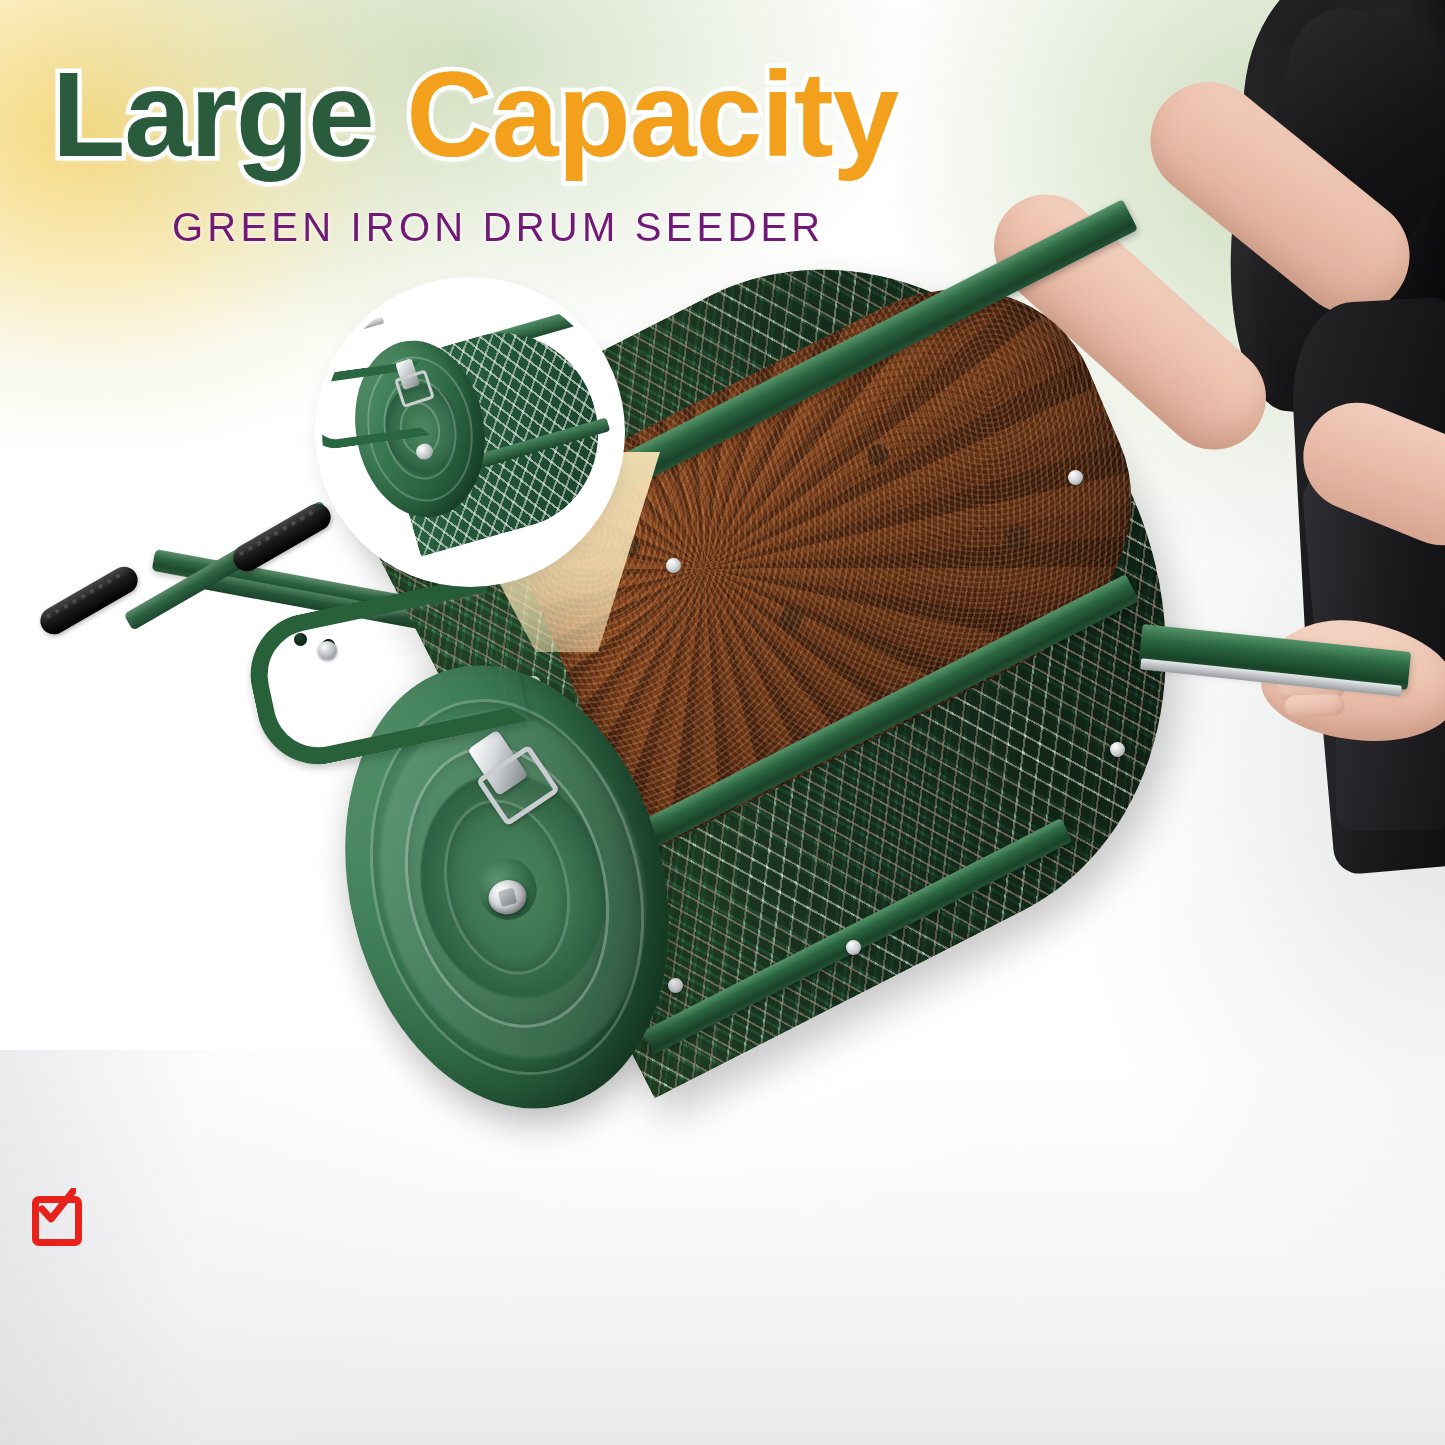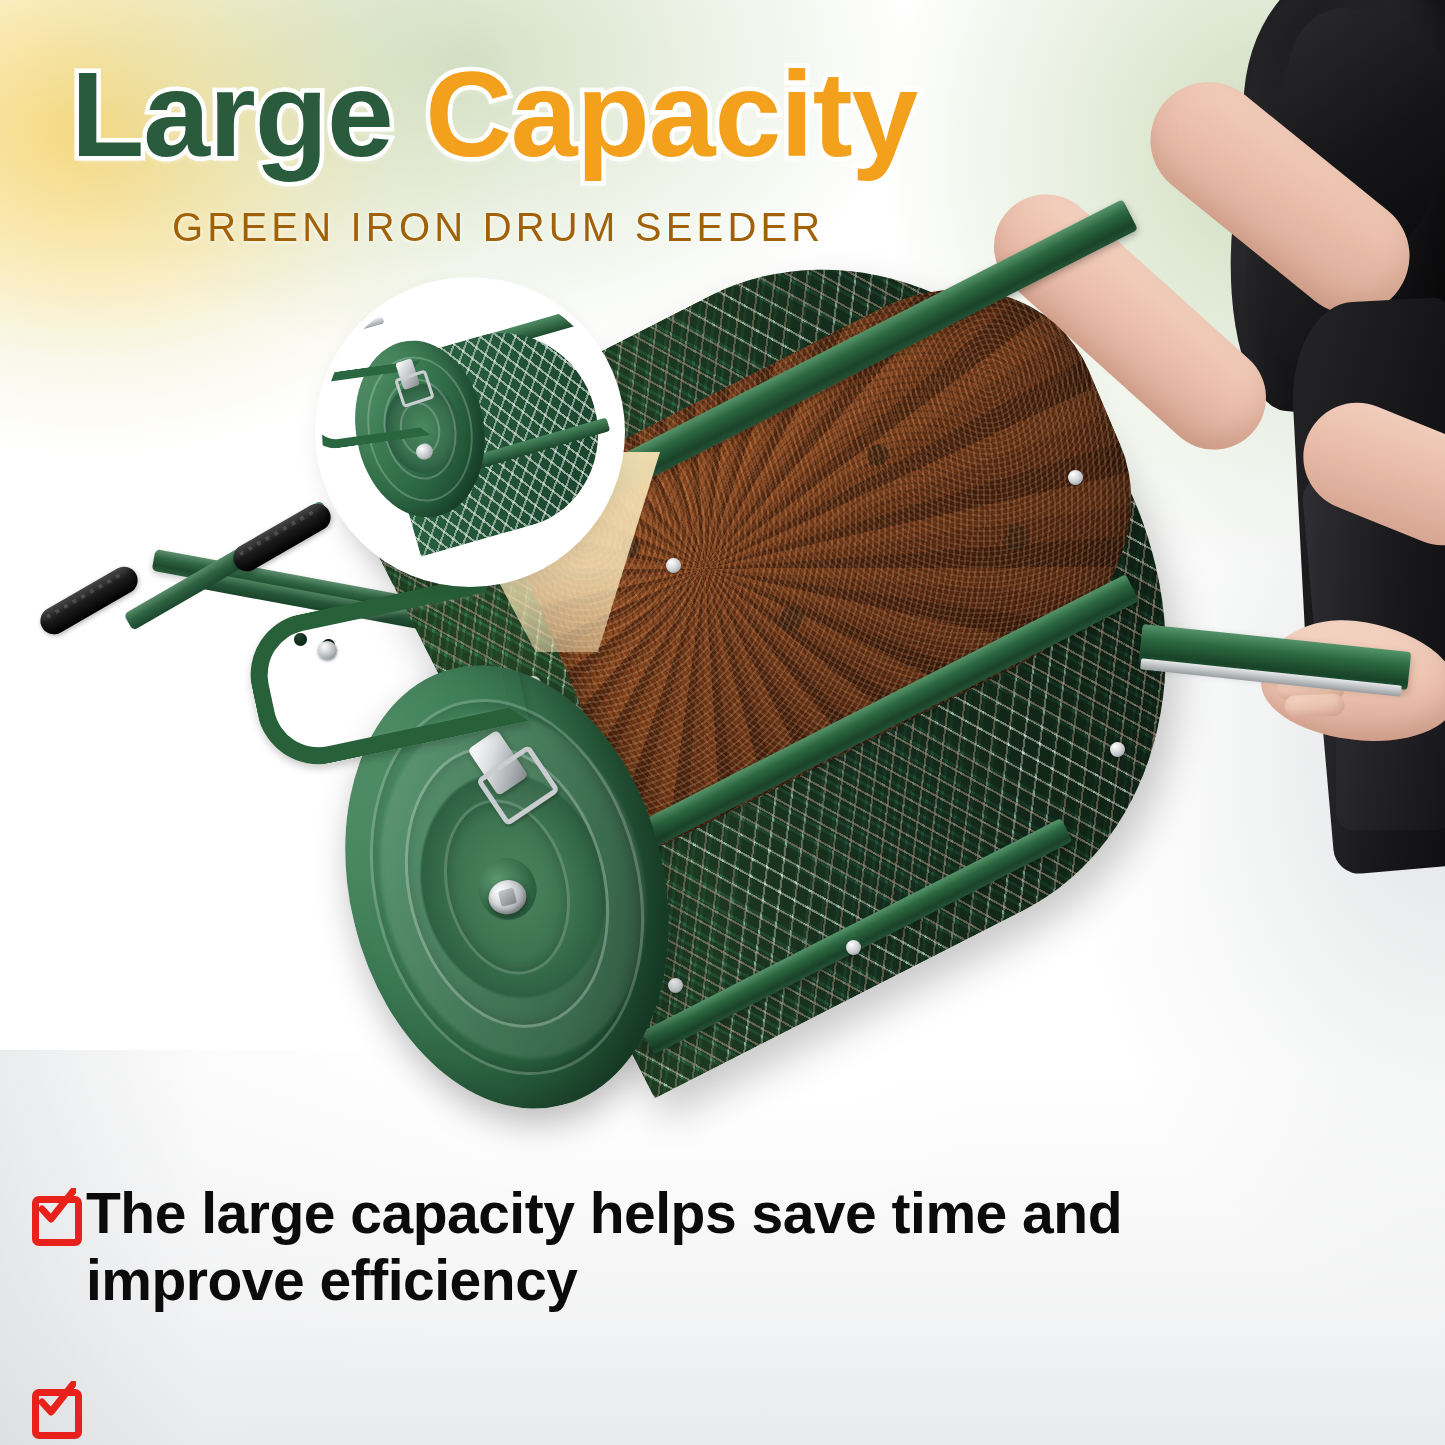--- a/index.html
+++ b/index.html
@@ -66,30 +66,29 @@
   
   .headline{
     position:absolute;left:52px;top:54px;
     font-size:120px;line-height:1.0;
     font-weight:bold;
     letter-spacing:-1px;
     white-space:nowrap;
     -webkit-text-stroke:9px #ffffff;
     paint-order:stroke fill;
     text-shadow:0 3px 7px rgba(255,255,255,.9);
-    margin-left:19px;
   }
   .hl-a{color:#2A5B3D;}
   .hl-b{color:#F3A01C;}
 
   .subhead{
     position:absolute;left:172px;top:205px;
     font-size:40px;
     letter-spacing:4.2px;
-    color:#a16207;
+    color:#701a75;
     font-weight:400;
     white-space:nowrap;
     text-shadow:0 1px 4px rgba(255,255,255,.85);
   }
 
   
   .person{position:absolute;pointer-events:none;}
   .torso{
     left:1236px;top:-36px;width:232px;height:452px;
     background:linear-gradient(118deg,#1a1a1b 0%,#242427 34%,#111113 72%,#0a0a0b 100%);
@@ -516,34 +515,25 @@
   </div>
 
   <div class="headline">
     <span class="hl-a">Large</span>
     <span class="hl-b">Capacity</span>
   </div>
   <div class="subhead">GREEN IRON DRUM SEEDER</div>
 
   <div class="bullets">
 
+
     <div class="bullet">
       <span class="chk">
         <span class="chk-box"></span>
         <svg class="chk-tick" viewBox="0 0 40 40" aria-hidden="true">
           <path d="M6 21 L15 31 L38 2" fill="none" stroke="#E8211A" stroke-width="7" stroke-linecap="round" stroke-linejoin="round"></path>
         </svg>
       </span>
-      <span class="btxt">The large capacity helps save time and improve efficiency</span>
-    </div>
-
-    <div class="bullet">
-      <span class="chk">
-        <span class="chk-box"></span>
-        <svg class="chk-tick" viewBox="0 0 40 40" aria-hidden="true">
-          <path d="M6 21 L15 31 L38 2" fill="none" stroke="#E8211A" stroke-width="7" stroke-linecap="round" stroke-linejoin="round"></path>
-        </svg>
-      </span>
     </div>
 
   </div>
 
 </div>
 
 </body></html>

